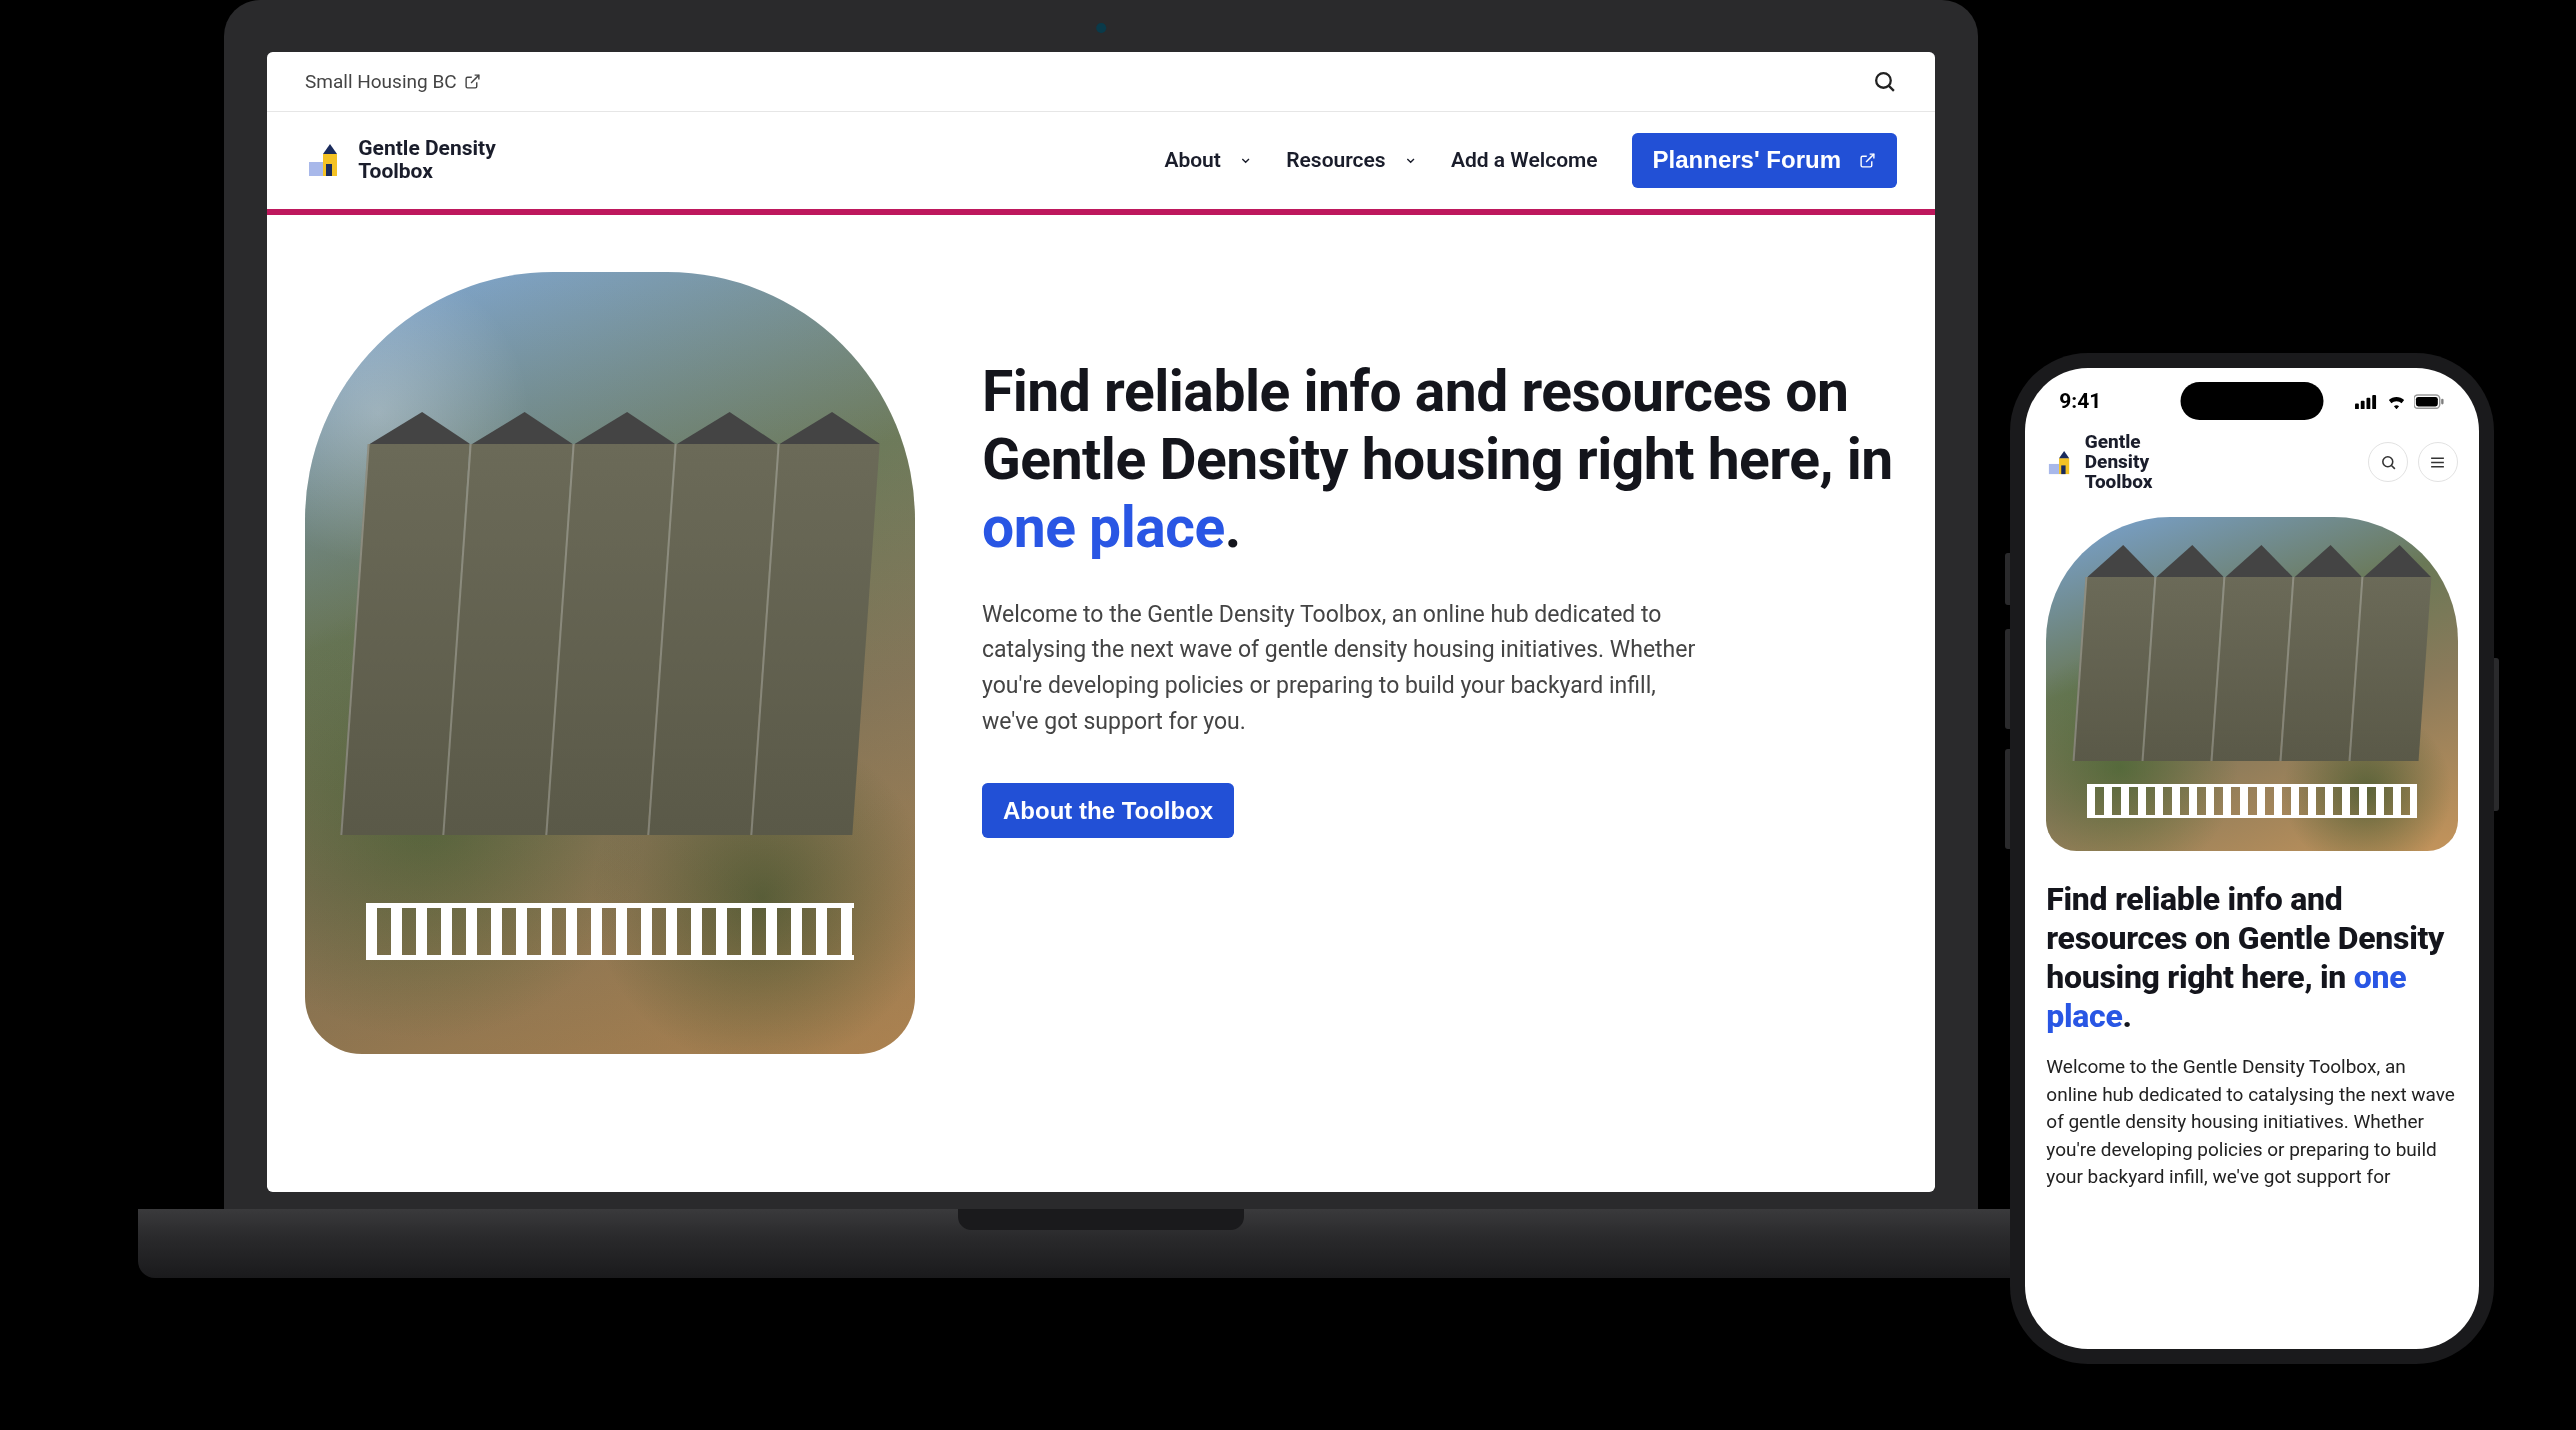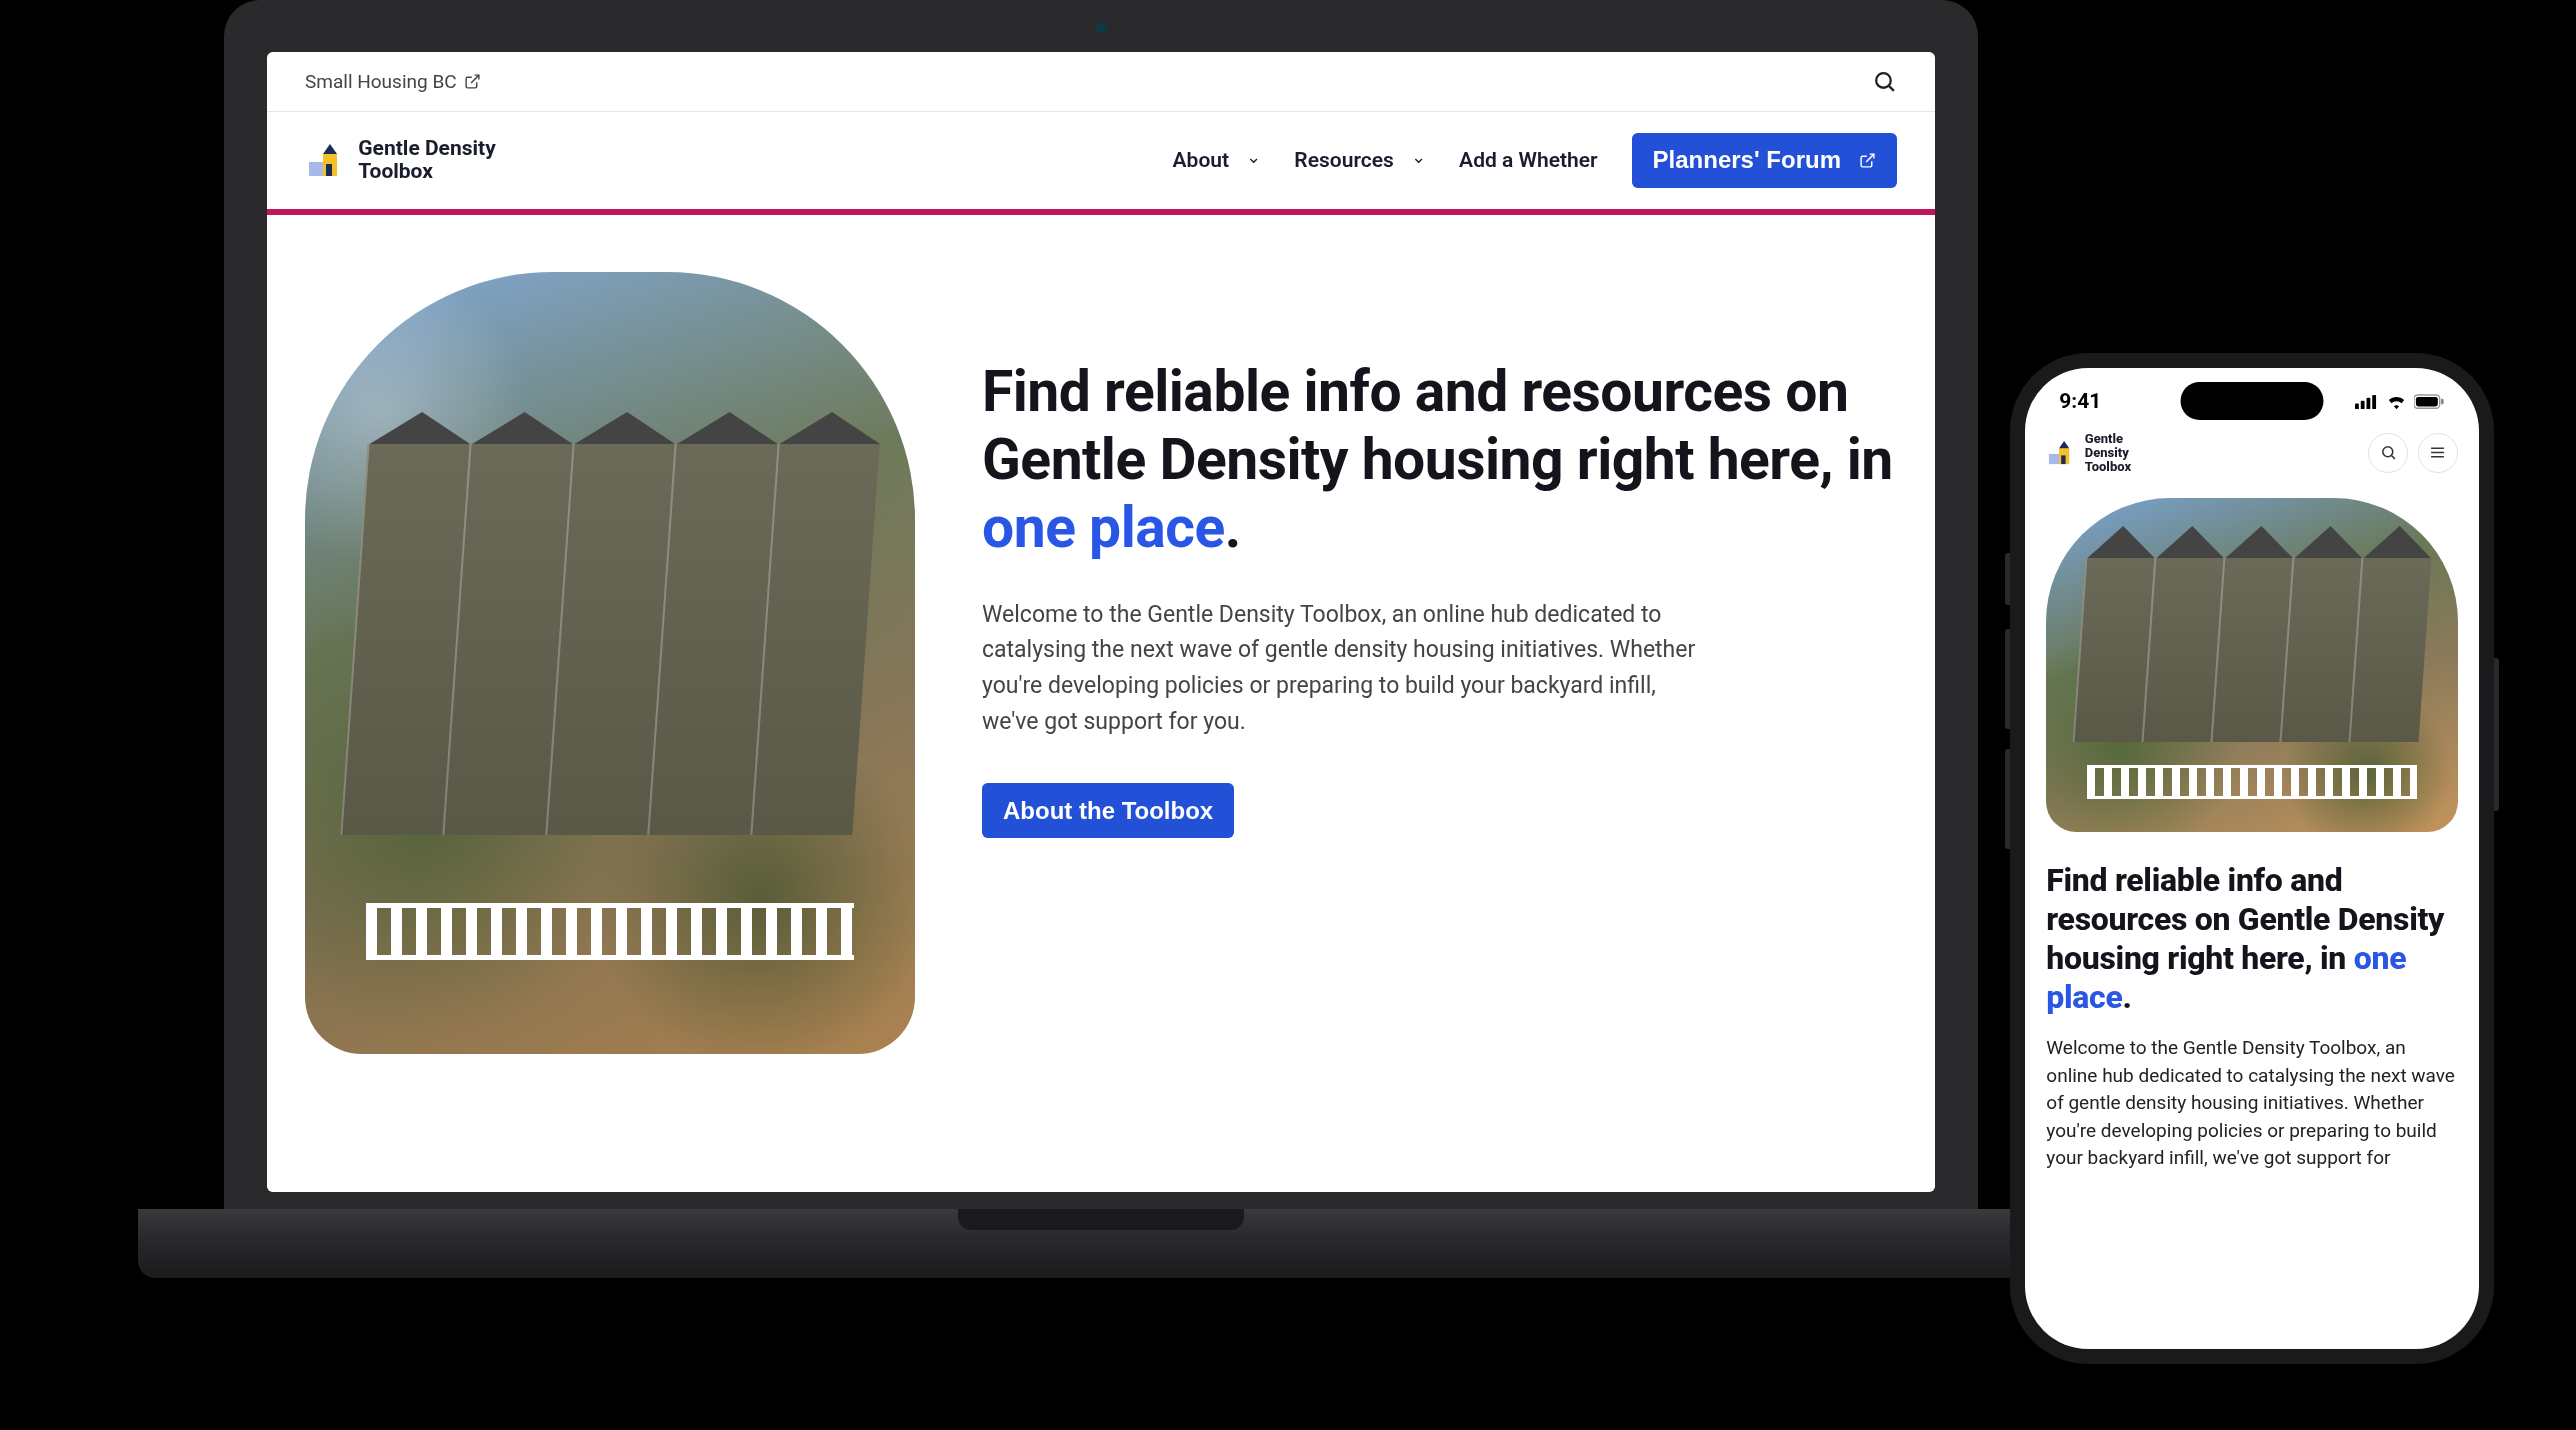--- a/index.html
+++ b/index.html
@@ -245,21 +245,21 @@
 .status-right { display: flex; align-items: center; gap: 7.6px; }
 
 .m-header {
   display: flex;
   justify-content: space-between;
   align-items: center;
   padding: 15.3px 21px 11.4px 21px;
 }
 .m-brand { display: flex; align-items: center; gap: 9.5px; }
 .m-brand .logo-mark { width: 29px; height: 29px; }
-.m-brand-text { font-weight: 800; font-size: 13px; line-height: 1.05; color: #1a1d2b; }
+.m-brand-text { font-weight: 800; font-size: 19px; line-height: 1.05; color: #1a1d2b; }
 .m-actions { display: flex; gap: 9.5px; }
 .m-iconbtn {
   width: 40px; height: 40px;
   border: 1px solid #e2e2e2;
   border-radius: 50%;
   display: flex; align-items: center; justify-content: center;
   background: #fff;
 }
 
 .m-hero-image {
@@ -345,21 +345,21 @@
                   <polyline points="6 9 12 15 18 9"></polyline>
                 </svg>
             </div>
             <div class="nav-item">
               <span>Resources</span>
               <svg class="chev" viewBox="0 0 24 24" fill="none" stroke="#1a1d2b" stroke-width="2.5">
                   <polyline points="6 9 12 15 18 9"></polyline>
                 </svg>
             </div>
             <div class="nav-item">
-              <span>Add a Whether</span>
+              <span>Add a Welcome</span>
             </div>
             <button class="btn-primary">
               <span>Planners' Forum</span>
               <svg width="17" height="17" viewBox="0 0 24 24" fill="none" stroke="#fff" stroke-width="2">
                 <path d="M18 13v6a2 2 0 0 1-2 2H5a2 2 0 0 1-2-2V8a2 2 0 0 1 2-2h6"></path>
                   <polyline points="15 3 21 3 21 9"></polyline>
                   <line x1="10" y1="14" x2="21" y2="3"></line>
               </svg>
             </button>
           </div>

